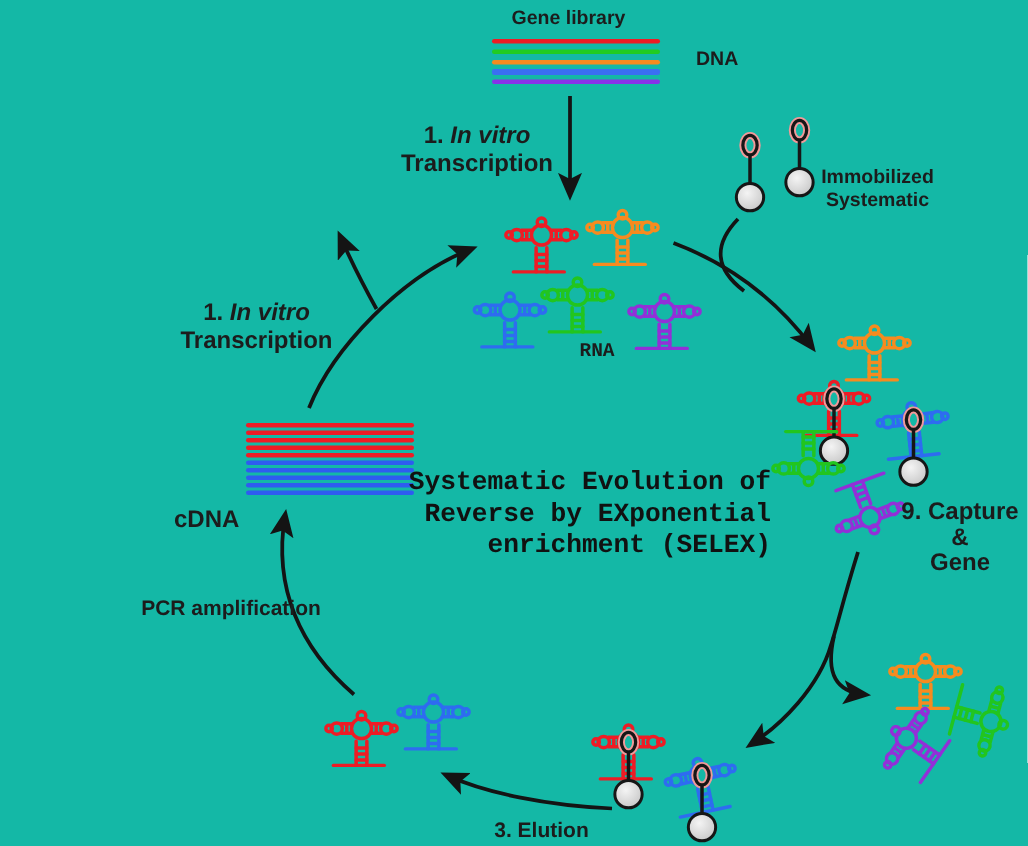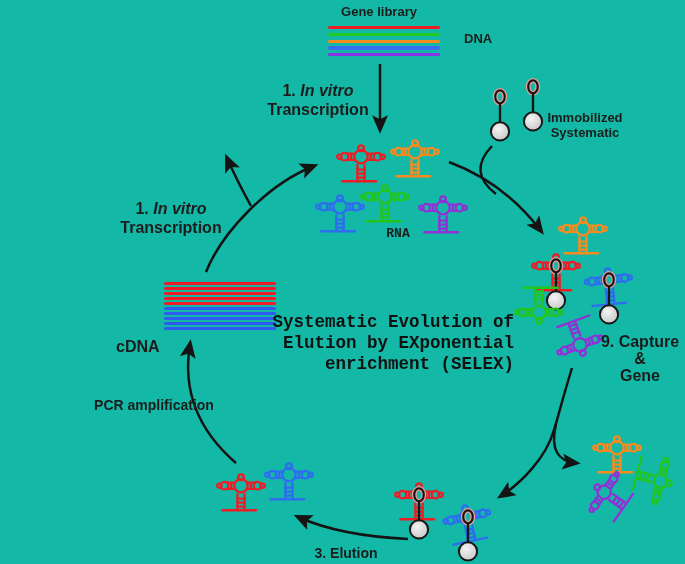--- a/index.html
+++ b/index.html
@@ -156,21 +156,21 @@
     </svg>
   <svg class="probe" width="26" height="54" viewBox="0 0 30 62" style="left:406px; top:486px;">
       <use href="#probe"></use>
     </svg>
   <svg class="rna" width="50" height="43" viewBox="0 0 56 48" style="left: 443px; top: 501px; transform: rotate(-12deg); color: rgb(46, 108, 240);">
       <use href="#aptamer"></use>
     </svg>
   <svg class="probe" width="26" height="54" viewBox="0 0 30 62" style="left:455px; top:508px;">
       <use href="#probe"></use>
     </svg>
-  <div class="lbl f14" style="left:307px; top:545px; width:78px;text-align:center;">3. Elution</div>
+  <div class="lbl f14" style="left:322px; top:545px; width:78px;text-align:center;">3. Elution</div>
 
   <svg class="rna" width="50" height="43" viewBox="0 0 56 48" style="left: 216px; top: 470px; color: rgb(238, 28, 37);">
       <use href="#aptamer"></use>
     </svg>
   <svg class="rna" width="50" height="43" viewBox="0 0 56 48" style="left: 264px; top: 459px; color: rgb(46, 108, 240);">
       <use href="#aptamer"></use>
     </svg>
 
   <div class="stack cdna" style="left:164px; top:282px; width:112px;">
       <div class="strand" style="background: rgb(238, 28, 37);"></div>
@@ -190,17 +190,17 @@
     <div>PCR amplification</div>
   </div>
 
   <div class="lbl f135" style="left:116px; top:200px; width:110px;">
     <div><span>1. </span><i>In vitro</i></div>
     <div>Transcription</div>
   </div>
 
   <div id="title">
     <div>Systematic Evolution of</div>
-    <div>Elution by EXponential</div>
+    <div>Reverse by EXponential</div>
     <div>enrichment (SELEX)</div>
   </div>
 
 </div>
 
 </body></html>

